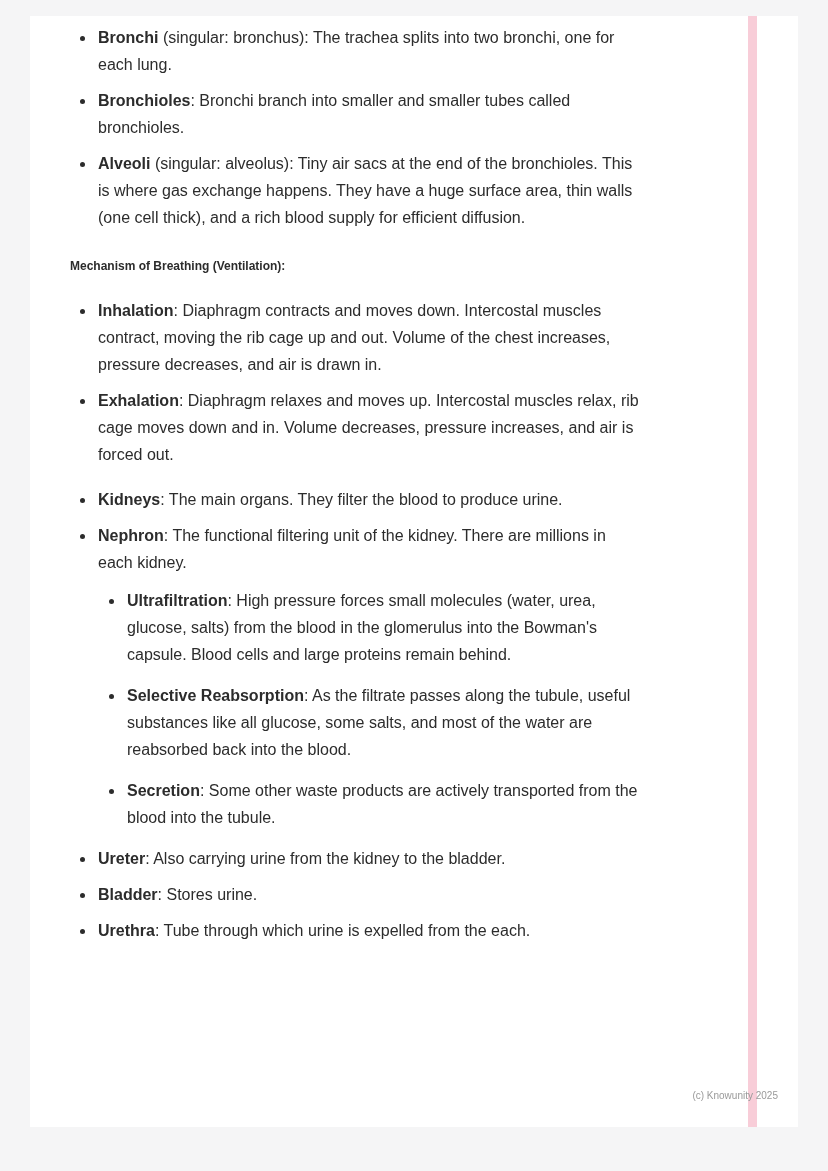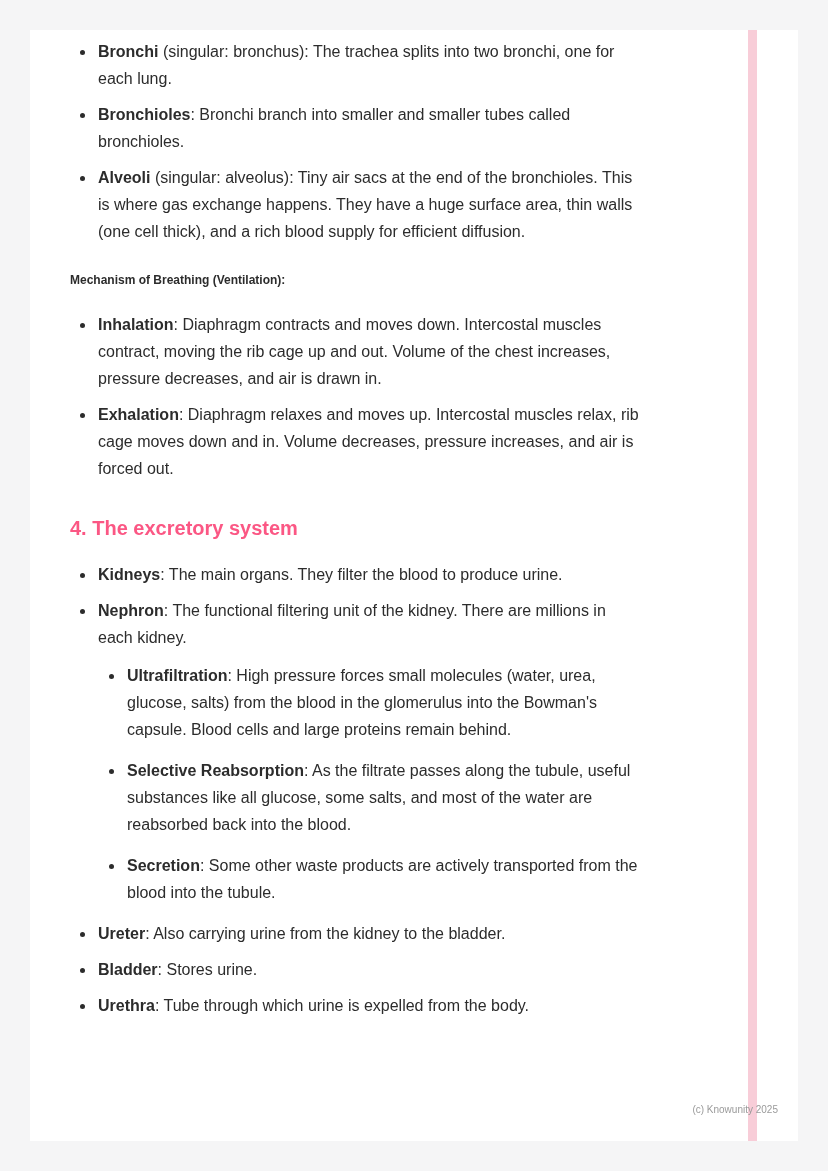--- a/index.html
+++ b/index.html
@@ -7,21 +7,21 @@
   body {
     width: 828px;
     height: 1171px;
     position: relative;
     background: var(--background, #f5f5f6);
     font-family: "Liberation Sans", "DejaVu Sans", sans-serif;
   }
   .card {
     position: absolute;
     left: 30px;
-    top: 30px;
+    top: 16px;
     width: 768px;
     height: 1111px;
     background: var(--card, #ffffff);
     overflow: hidden;
   }
   .stripe {
     position: absolute;
     top: 0;
     right: 41px;
     width: 9px;
@@ -87,35 +87,34 @@
         <li><strong>Alveoli</strong><span> (singular: alveolus): Tiny air sacs at the end of the bronchioles. This is where gas exchange happens. They have a huge surface area, thin walls (one cell thick), and a rich blood supply for efficient diffusion.</span></li>
       </ul>
 
       <div class="subhead">Mechanism of Breathing (Ventilation):</div>
 
       <ul class="blist">
         <li><strong>Inhalation</strong><span>: Diaphragm contracts and moves down. Intercostal muscles contract, moving the rib cage up and out. Volume of the chest increases, pressure decreases, and air is drawn in.</span></li>
         <li><strong>Exhalation</strong><span>: Diaphragm relaxes and moves up. Intercostal muscles relax, rib cage moves down and in. Volume decreases, pressure increases, and air is forced out.</span></li>
       </ul>
 
-      <div class="section-heading">4. The excretory system</div>
 
 
 
       <ul class="blist">
         <li><strong>Kidneys</strong><span>: The main organs. They filter the blood to produce urine.</span></li>
         <li><strong>Nephron</strong><span>: The functional filtering unit of the kidney. There are millions in each kidney.</span>
           <ul class="sublist">
             <li><strong>Ultrafiltration</strong><span>: High pressure forces small molecules (water, urea, glucose, salts) from the blood in the glomerulus into the Bowman's capsule. Blood cells and large proteins remain behind.</span></li>
             <li><strong>Selective Reabsorption</strong><span>: As the filtrate passes along the tubule, useful substances like all glucose, some salts, and most of the water are reabsorbed back into the blood.</span></li>
             <li><strong>Secretion</strong><span>: Some other waste products are actively transported from the blood into the tubule.</span></li>
           </ul>
         </li>
         <li><strong>Ureter</strong><span>: Also carrying urine from the kidney to the bladder.</span></li>
         <li><strong>Bladder</strong><span>: Stores urine.</span></li>
-        <li><strong>Urethra</strong><span>: Tube through which urine is expelled from the body.</span></li>
+        <li><strong>Urethra</strong><span>: Tube through which urine is expelled from the each.</span></li>
       </ul>
 
     </div>
 
     <div class="footer">(c) Knowunity 2025</div>
   </div>
 </div>
 
 </body></html>

